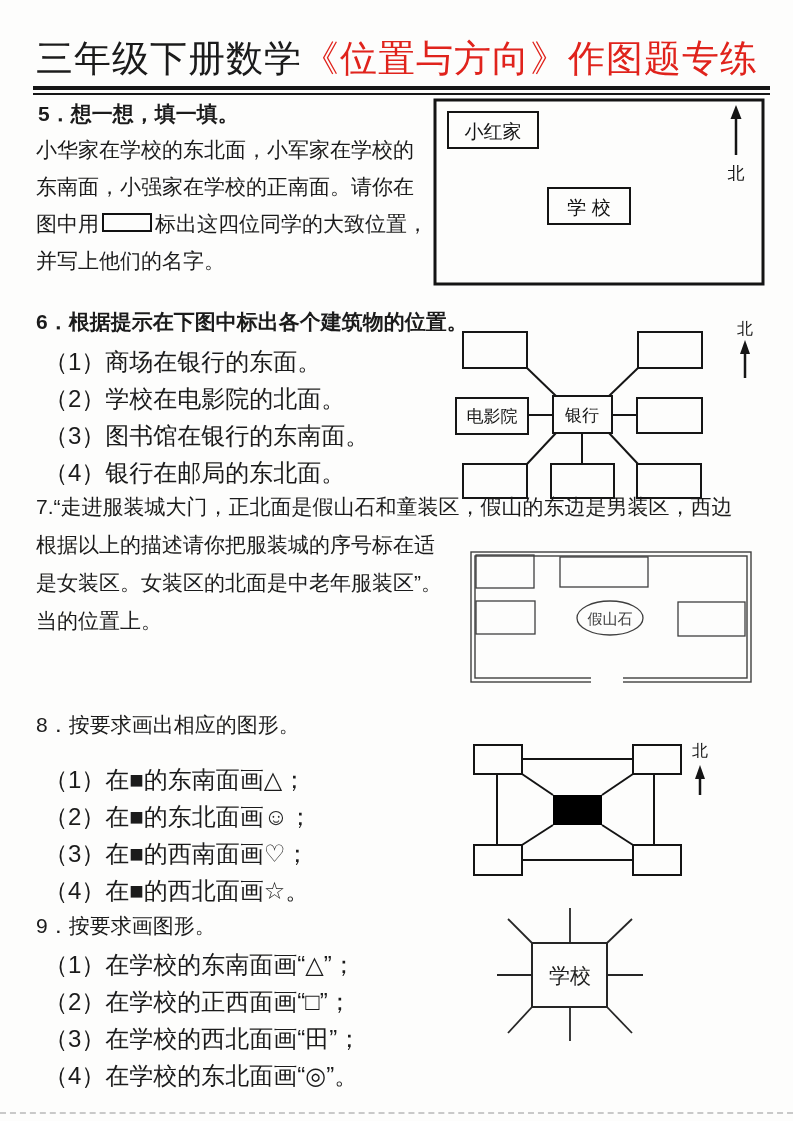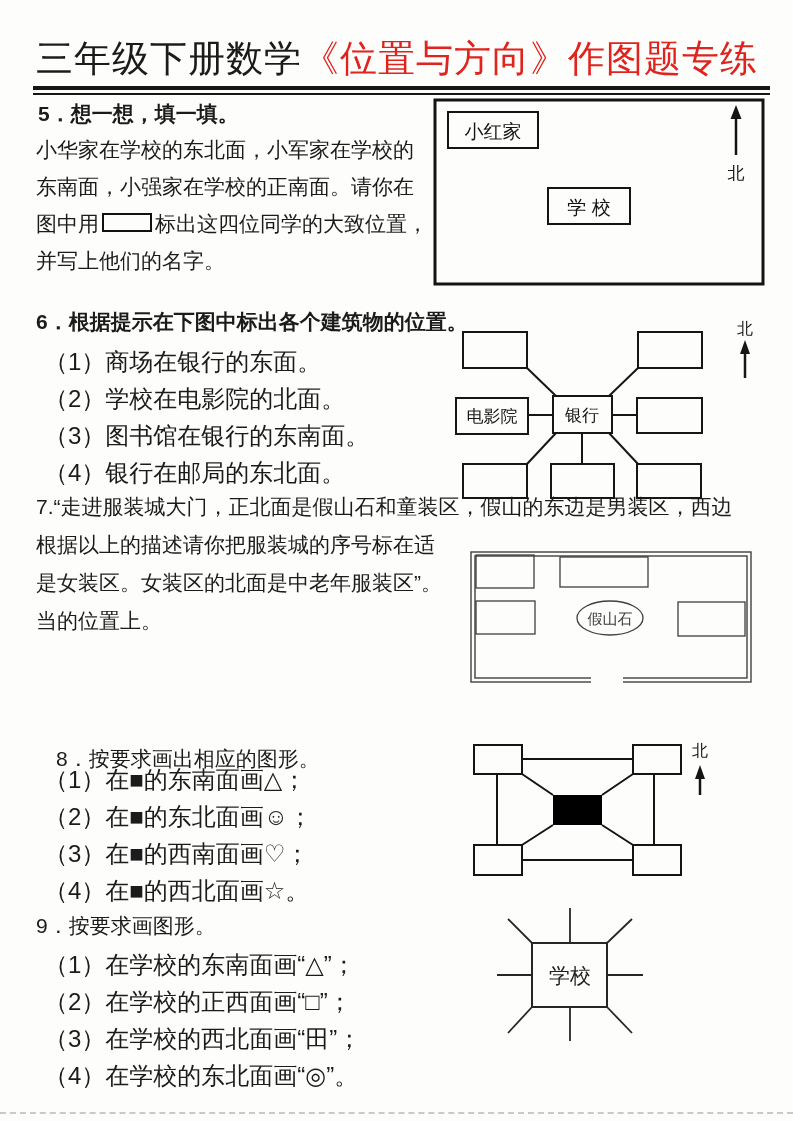--- a/index.html
+++ b/index.html
@@ -120,21 +120,21 @@
     <g fill="none" stroke="#3f3f3f" stroke-width="1.3">
       <rect x="18" y="9" width="58" height="33"></rect>
       <rect x="102" y="11" width="88" height="30"></rect>
       <rect x="18" y="55" width="59" height="33"></rect>
       <rect x="220" y="56" width="67" height="34"></rect>
       <ellipse cx="152" cy="72" rx="33" ry="17"></ellipse>
     </g>
     <text x="152" y="78" font-size="15" text-anchor="middle" fill="#3a3a3a">假山石</text>
   </svg>
 
-  <div class="abs h2" style="left:36px; top:745px;margin-left:20px;">8．按要求画出相应的图形。</div>
+  <div class="abs h2" style="left:36px; top:711px;">8．按要求画出相应的图形。</div>
 
   <div class="abs items" style="left:44px; top:761px;">
     <div>（1）在■的东南面画△；</div>
     <div>（2）在■的东北面画☺；</div>
     <div>（3）在■的西南面画♡；</div>
     <div>（4）在■的西北面画☆。</div>
   </div>
 
   <svg class="abs" style="left:460px; top:733px;" width="256" height="150" viewBox="0 0 256 150">
     <g fill="none" stroke="#141414" stroke-width="2">

